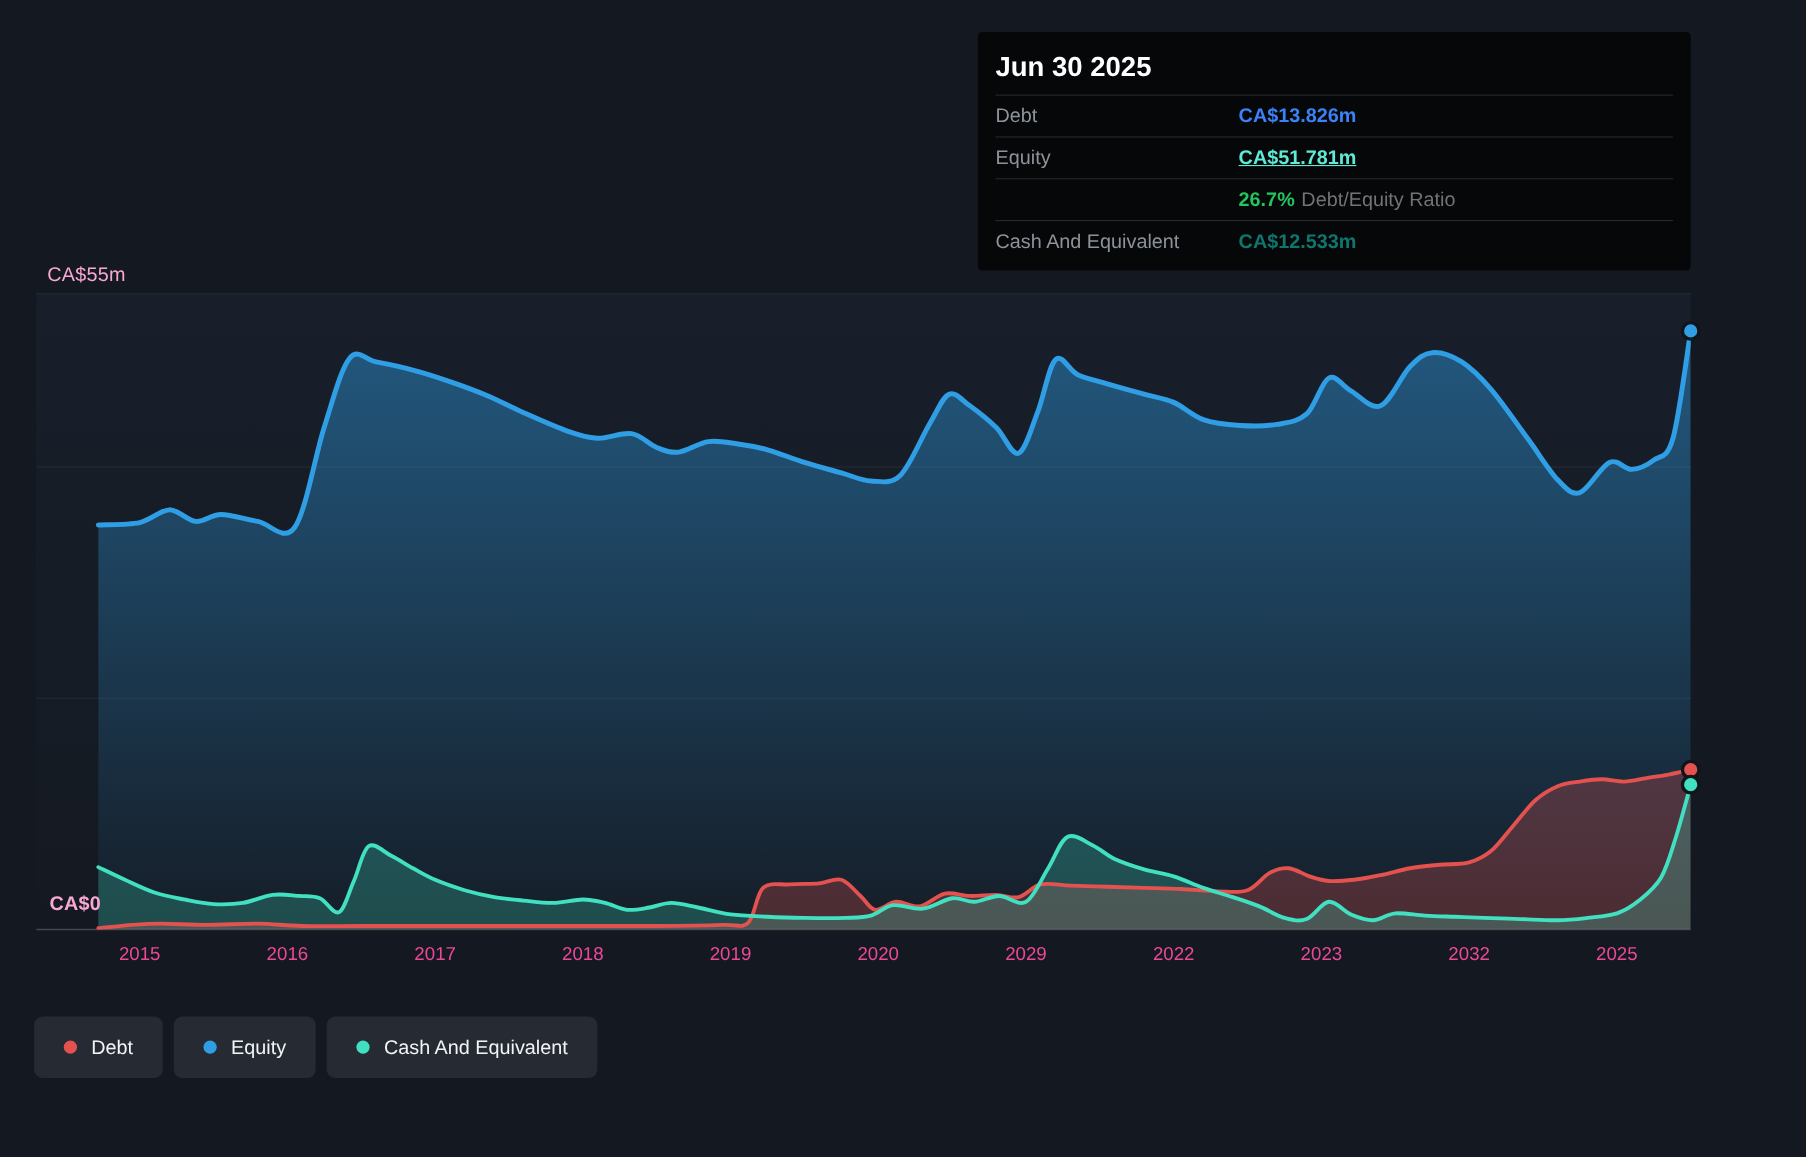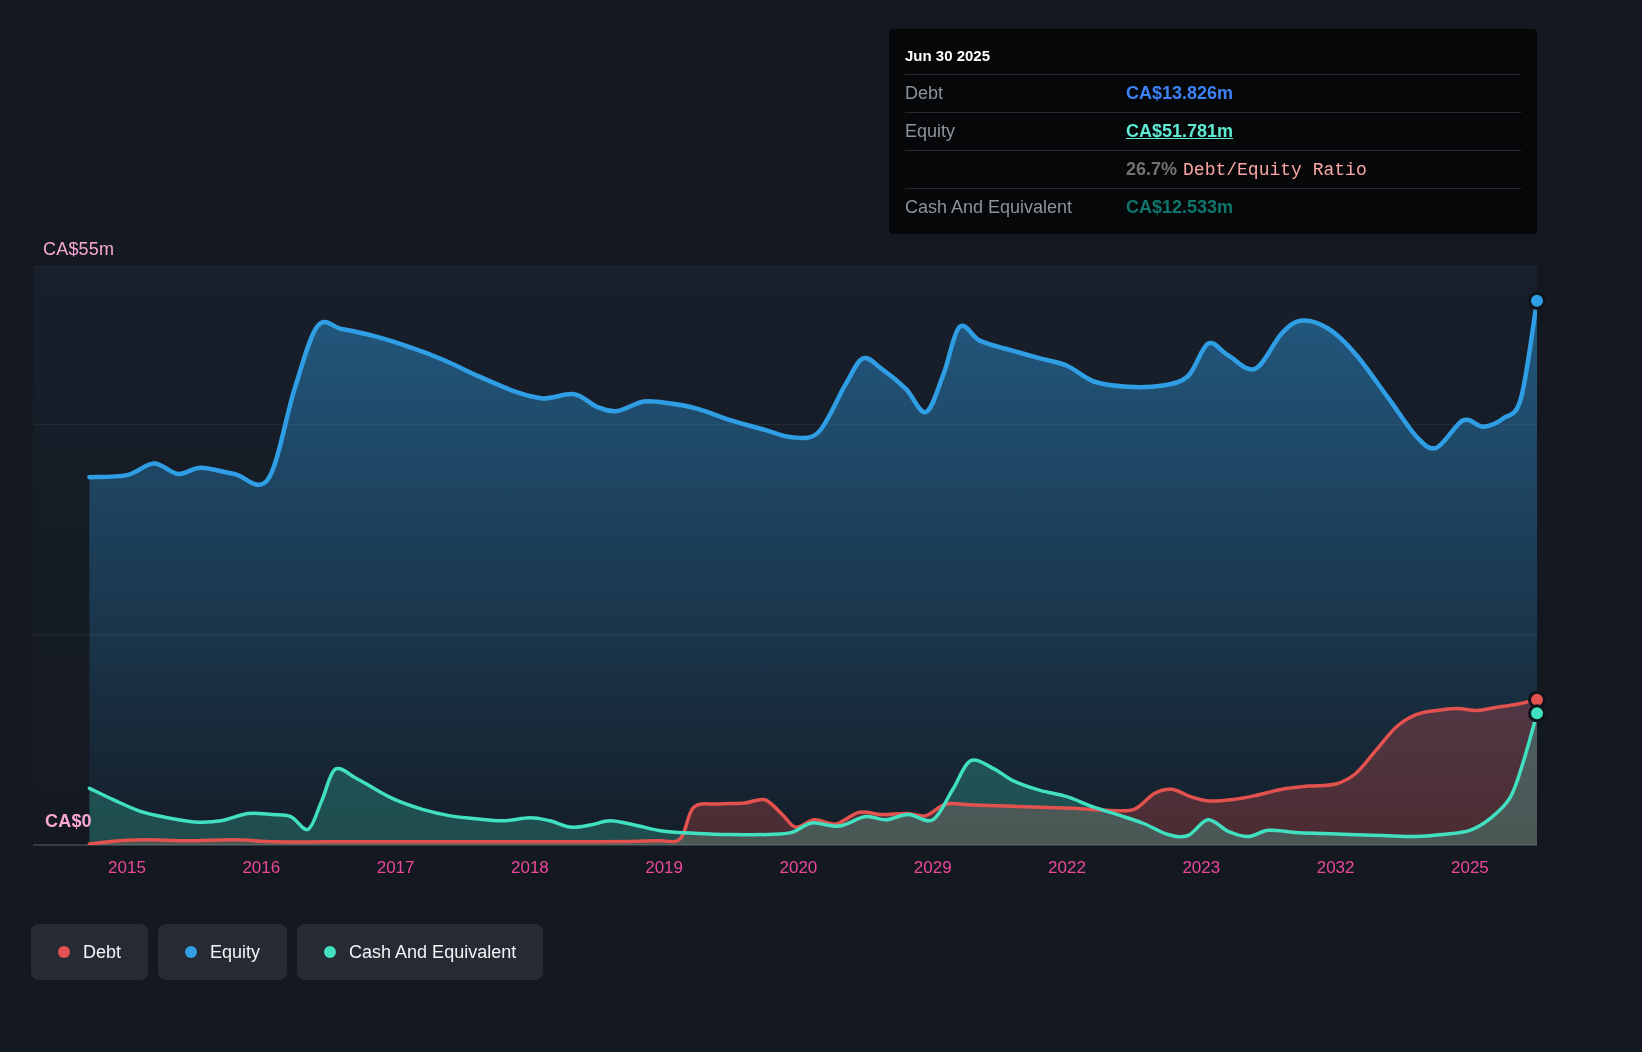--- a/index.html
+++ b/index.html
@@ -11,27 +11,27 @@
 
   .ylabel { position:absolute; color:#f9a8d4; font-size:18px; font-weight:500; letter-spacing:.2px; z-index:3; }
   .ylabel-top  { left:43px; top:239px; }
   .ylabel-zero { left:45px; top:811px;font-weight:bold; }
 
   #x-axis { position:absolute; left:0; top:858px; width:100%; height:26px; z-index:3; }
   .x-tick { position:absolute; transform:translateX(-50%); color:#ec4899; font-size:17px; }
 
   .tooltip { position:absolute; top:29px; right:105px; width:648px; z-index:5;
              background:#060709; border-radius:4px; padding:10px 16px 8px 16px; color:#fff; }
-  .tt-title { font-size:15px; font-weight:700; padding:8px 0 10px; }
+  .tt-title { font-size:25px; font-weight:700; padding:8px 0 10px; }
   .tt-row   { display:flex; align-items:center; padding:8px 0; font-size:18px; }
   .bb       { border-bottom:1px solid #27292e; }
   .tt-label { width:221px; color:#8d939b; flex-shrink:0; }
   .tt-value { font-weight:700; }
-  .tt-muted { color:#fca5a5; font-weight:400; margin-left:6px;font-family:Liberation Mono, monospace; }
-  .tt-white { color:#737373; }
+  .tt-muted { color:#737373; font-weight:400; margin-left:6px; }
+  .tt-white { color:#22c55e; }
 
   #legend { position:absolute; left:31px; top:924px; display:flex; gap:10px; z-index:3; }
   .legend-pill { display:flex; align-items:center; gap:13px; height:56px; padding:0 27px;
                  background:#262b33; border-radius:8px; color:#f2f4f6; font-size:18px; cursor:pointer; }
   .legend-dot { width:12px; height:12px; border-radius:50%; flex-shrink:0; }
 </style>
 </head>
 <body>
 
 <div class="screen">

